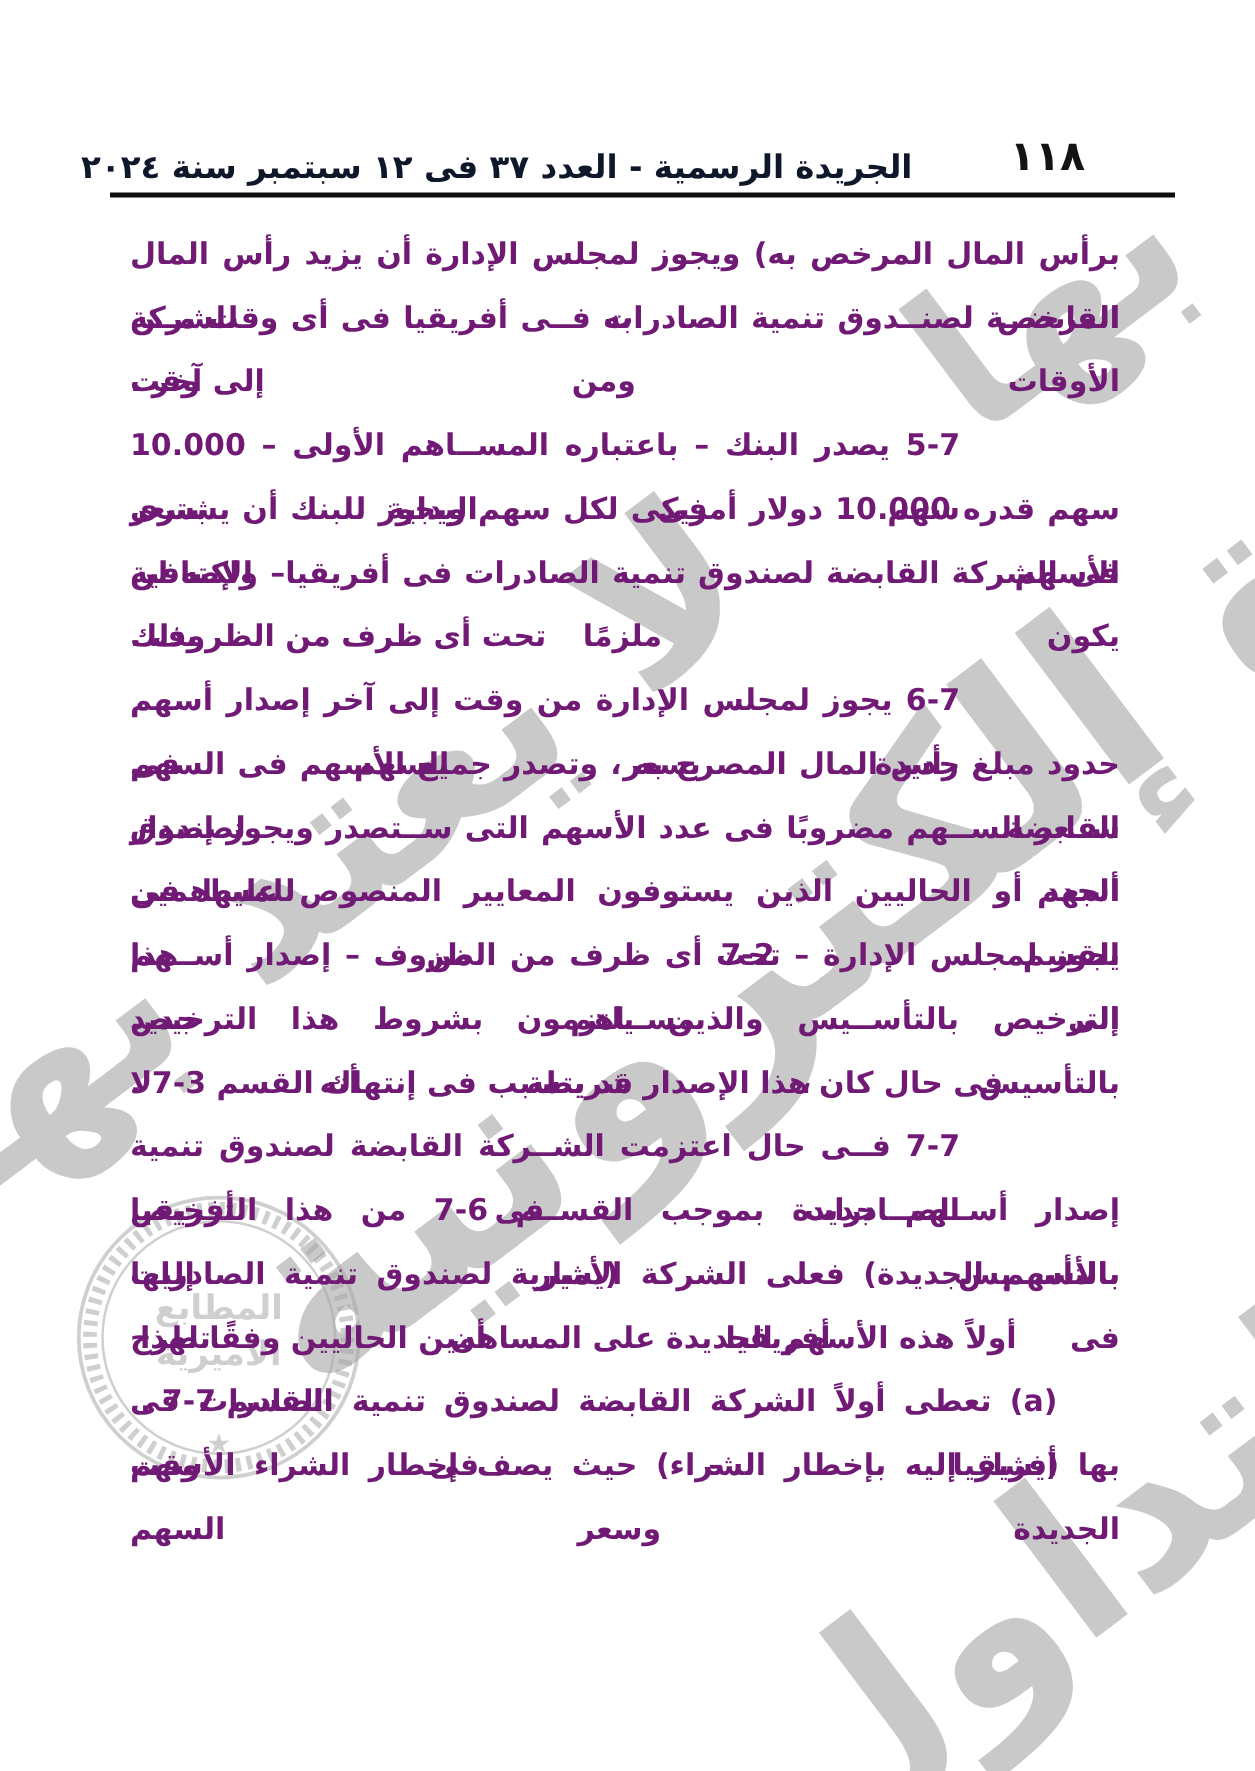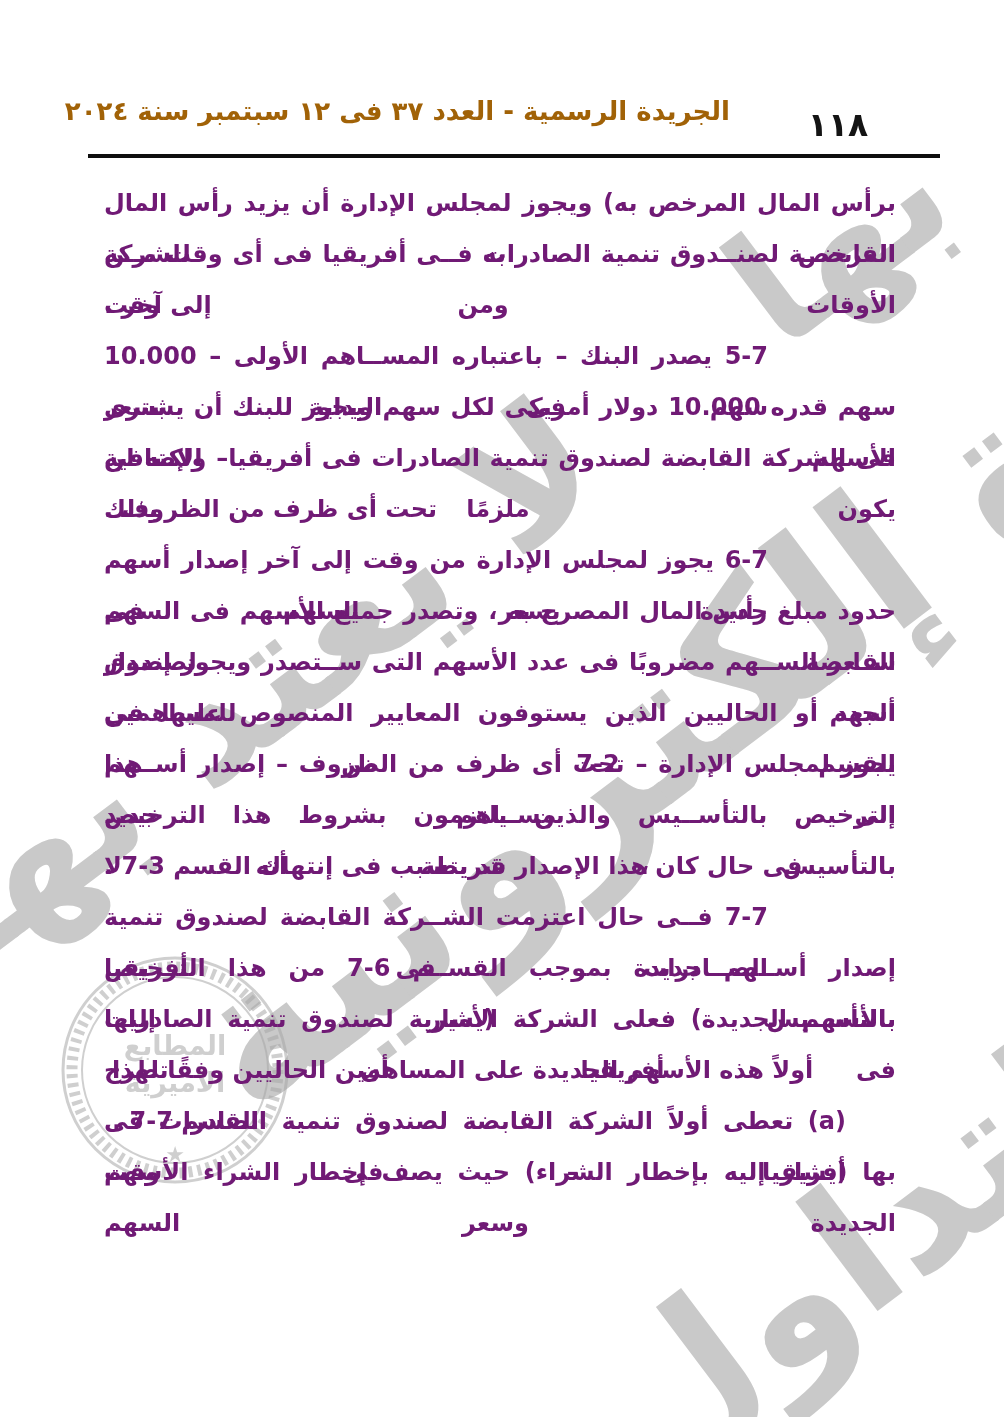--- a/index.html
+++ b/index.html
@@ -15,22 +15,22 @@
     font-family:"DejaVu Sans",sans-serif;
   }
   .wm0{left:150px;top:985px;font-size:200px;}
   .wm1{left:560px;top:1360px;font-size:180px;}
   .wm2{left:-120px;top:860px;font-size:170px;}
   .wm3{left:700px;top:245px;font-size:160px;}
   .seal{position:absolute;left:55px;top:950px;opacity:.55;}
   
   .content{position:absolute;inset:0;z-index:1;}
   .hdr-title{
-    position:absolute;left:260px;top:96px;width:470px;text-align:center;
-    font-size:26px;font-weight:bold;color:#a16207;white-space:nowrap;
+    position:absolute;left:260px;top:119px;width:470px;text-align:center;
+    font-size:26px;font-weight:bold;color:#0f172a;white-space:nowrap;
   }
   .hdr-page{
     position:absolute;left:800px;top:105px;width:76px;text-align:center;
     font-size:33px;font-weight:bold;color:#141414;letter-spacing:2px;
   }
   .hdr-rule{
     position:absolute;left:88px;top:154px;width:852px;height:4px;background:#0e0e0e;
   }
   .body-text{
     position:absolute;left:104px;top:178px;width:792px;color:#701a75;

